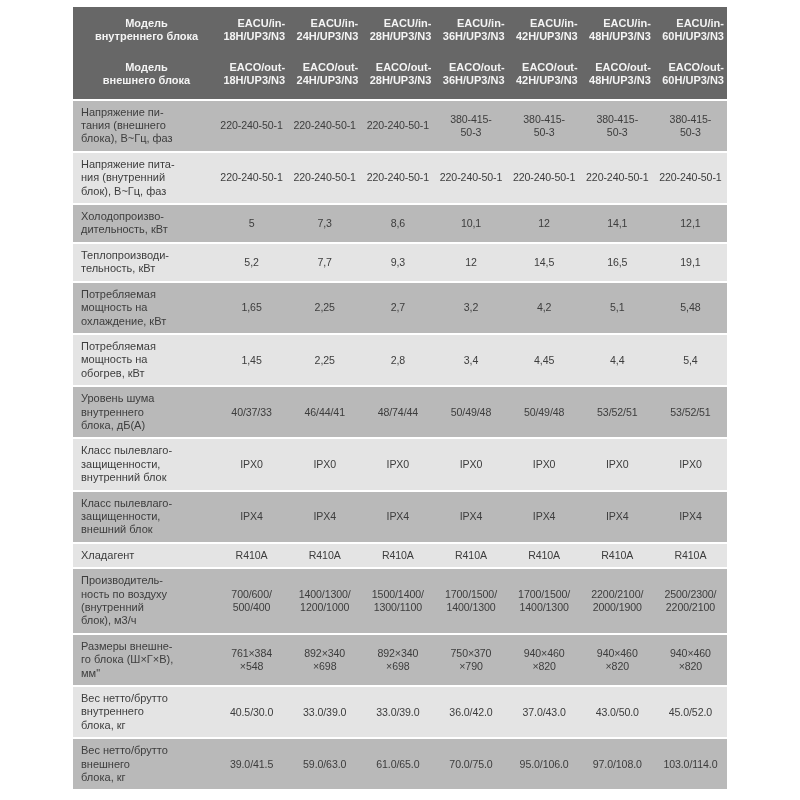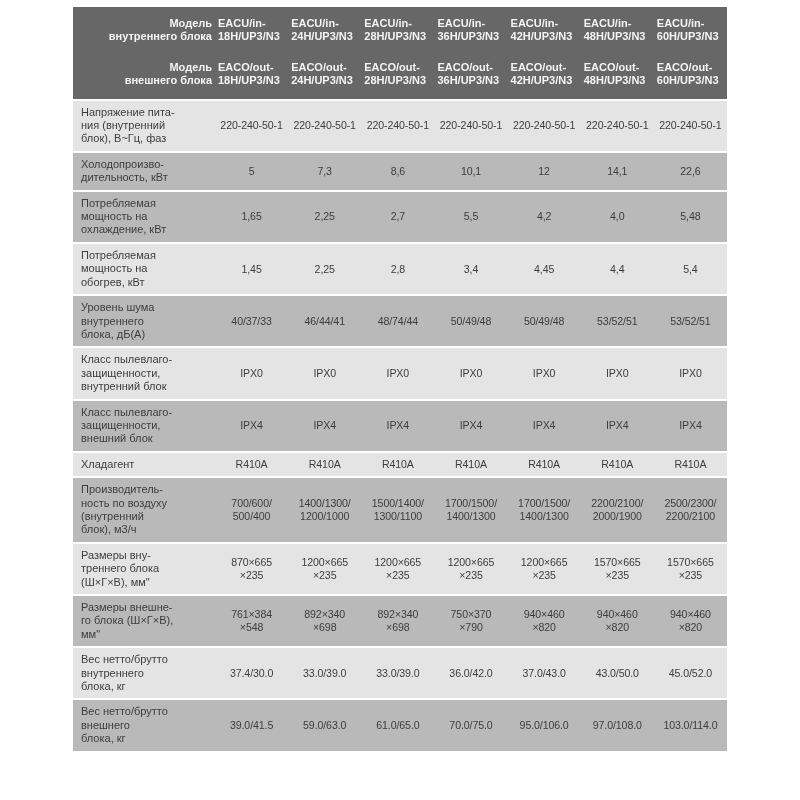--- a/index.html
+++ b/index.html
@@ -24,23 +24,23 @@
     table-layout:fixed;
   }
   col.label-col{width:142px;}
   th,td{font-size:11px;line-height:1.22;color:var(--body-text);}
   tr.hrow th{
     background:var(--header-bg);
     color:var(--header-text);
     font-weight:bold;
     vertical-align:top;
     padding:10px 3px 11px;
-    text-align:left;
-  }
-  tr.hrow th.hlabel-cell{text-align:right;padding-left:8px;}
+    text-align:right;
+  }
+  tr.hrow th.hlabel-cell{text-align:center;padding-left:8px;}
   .hin{white-space:pre-line;margin-bottom:17px;}
   .hout{white-space:pre-line;}
   td.label{
     text-align:left;
     padding:5px 4px 5px 8px;
     white-space:pre-line;
     vertical-align:middle;
   }
   td.val{
     text-align:center;
@@ -114,20 +114,36 @@
           </th>
           <th>
             <div class="hin">EACU/in-
 60H/UP3/N3</div>
             <div class="hout">EACO/out-
 60H/UP3/N3</div>
           </th>
         </tr>
     </thead>
     <tbody>
+        <tr class="row dark">
+          <td class="label">Напряжение пи-
+тания (внешнего
+блока), В~Гц, фаз</td>
+          <td class="val">220-240-50-1</td>
+          <td class="val">220-240-50-1</td>
+          <td class="val">220-240-50-1</td>
+          <td class="val">380-415-
+50-3</td>
+          <td class="val">380-415-
+50-3</td>
+          <td class="val">380-415-
+50-3</td>
+          <td class="val">380-415-
+50-3</td>
+        </tr>
         <tr class="row light">
           <td class="label">Напряжение пита-
 ния (внутренний
 блок), В~Гц, фаз</td>
           <td class="val">220-240-50-1</td>
           <td class="val">220-240-50-1</td>
           <td class="val">220-240-50-1</td>
           <td class="val">220-240-50-1</td>
           <td class="val">220-240-50-1</td>
           <td class="val">220-240-50-1</td>
@@ -135,32 +151,43 @@
         </tr>
         <tr class="row dark">
           <td class="label">Холодопроизво-
 дительность, кВт</td>
           <td class="val">5</td>
           <td class="val">7,3</td>
           <td class="val">8,6</td>
           <td class="val">10,1</td>
           <td class="val">12</td>
           <td class="val">14,1</td>
-          <td class="val">22,6</td>
+          <td class="val">12,1</td>
+        </tr>
+        <tr class="row light">
+          <td class="label">Теплопроизводи-
+тельность, кВт</td>
+          <td class="val">5,2</td>
+          <td class="val">7,7</td>
+          <td class="val">9,3</td>
+          <td class="val">12</td>
+          <td class="val">14,5</td>
+          <td class="val">16,5</td>
+          <td class="val">19,1</td>
         </tr>
         <tr class="row dark">
           <td class="label">Потребляемая
 мощность на
 охлаждение, кВт</td>
           <td class="val">1,65</td>
           <td class="val">2,25</td>
           <td class="val">2,7</td>
-          <td class="val">5,5</td>
+          <td class="val">3,2</td>
           <td class="val">4,2</td>
-          <td class="val">4,0</td>
+          <td class="val">5,1</td>
           <td class="val">5,48</td>
         </tr>
         <tr class="row light">
           <td class="label">Потребляемая
 мощность на
 обогрев, кВт</td>
           <td class="val">1,45</td>
           <td class="val">2,25</td>
           <td class="val">2,8</td>
           <td class="val">3,4</td>
@@ -227,39 +254,20 @@
 1300/1100</td>
           <td class="val">1700/1500/
 1400/1300</td>
           <td class="val">1700/1500/
 1400/1300</td>
           <td class="val">2200/2100/
 2000/1900</td>
           <td class="val">2500/2300/
 2200/2100</td>
         </tr>
-        <tr class="row light">
-          <td class="label">Размеры вну-
-треннего блока
-(Ш×Г×В), мм"</td>
-          <td class="val">870×665
-×235</td>
-          <td class="val">1200×665
-×235</td>
-          <td class="val">1200×665
-×235</td>
-          <td class="val">1200×665
-×235</td>
-          <td class="val">1200×665
-×235</td>
-          <td class="val">1570×665
-×235</td>
-          <td class="val">1570×665
-×235</td>
-        </tr>
         <tr class="row dark">
           <td class="label">Размеры внешне-
 го блока (Ш×Г×В),
 мм"</td>
           <td class="val">761×384
 ×548</td>
           <td class="val">892×340
 ×698</td>
           <td class="val">892×340
 ×698</td>
@@ -269,21 +277,21 @@
 ×820</td>
           <td class="val">940×460
 ×820</td>
           <td class="val">940×460
 ×820</td>
         </tr>
         <tr class="row light">
           <td class="label">Вес нетто/брутто
 внутреннего
 блока, кг</td>
-          <td class="val">37.4/30.0</td>
+          <td class="val">40.5/30.0</td>
           <td class="val">33.0/39.0</td>
           <td class="val">33.0/39.0</td>
           <td class="val">36.0/42.0</td>
           <td class="val">37.0/43.0</td>
           <td class="val">43.0/50.0</td>
           <td class="val">45.0/52.0</td>
         </tr>
         <tr class="row dark">
           <td class="label">Вес нетто/брутто
 внешнего

